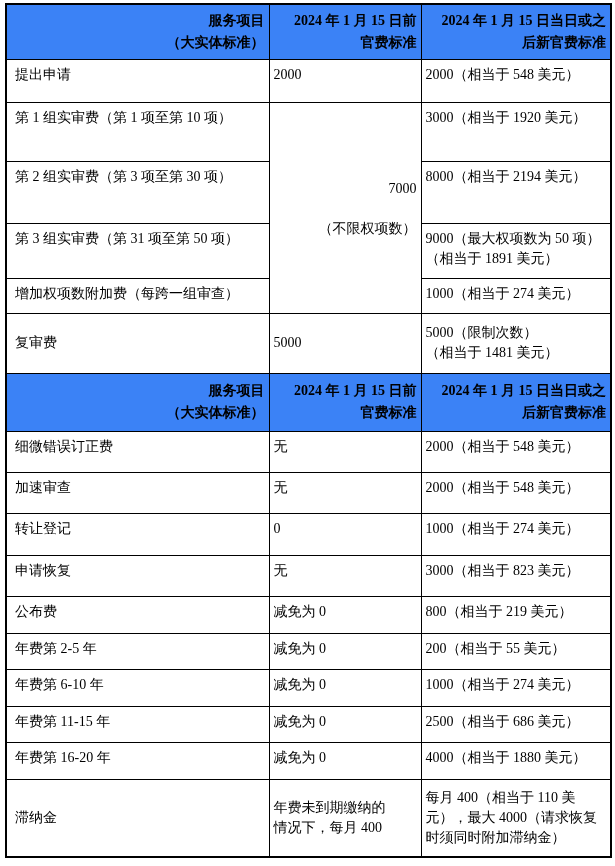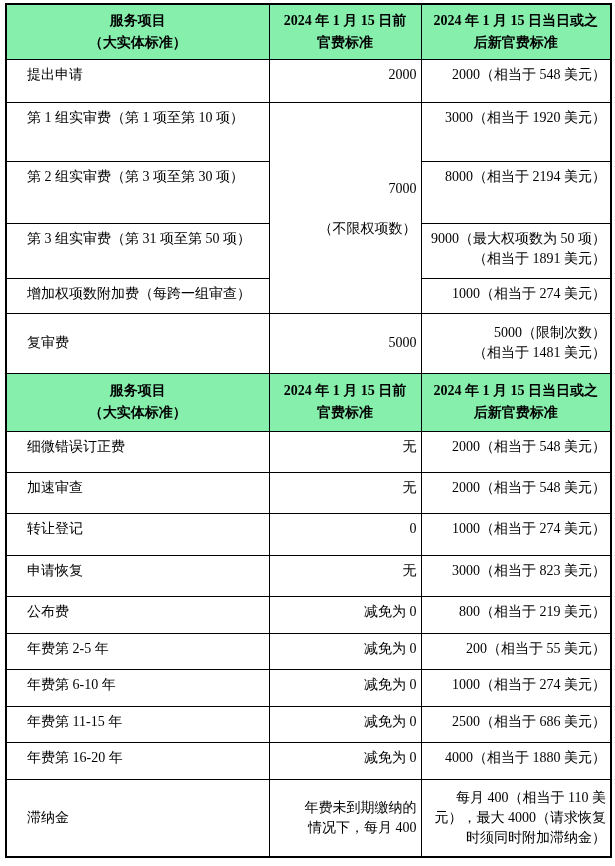--- a/index.html
+++ b/index.html
@@ -24,29 +24,29 @@
     border: 1px solid #000;
     font-size: 14px;
     line-height: 20px;
     vertical-align: top;
     padding: 5px 4px 2px 4px;
     white-space: pre-line;
     overflow: hidden;
   }
   td.svc {
     text-align: left;
-    padding-left: 20px;
+    padding-left: 8px;
   }
   td.num {
-    text-align: right;
+    text-align: left;
   }
   td.hdr {
-    background: #86efac;
+    background: #3b82f6;
     font-weight: 700;
-    text-align: center;
+    text-align: right;
     vertical-align: middle;
     line-height: 22px;
     padding: 2px 4px;
   }
   td.merged {
     vertical-align: middle;
     text-align: right;
   }
   tr.vmid td {
     vertical-align: middle;

